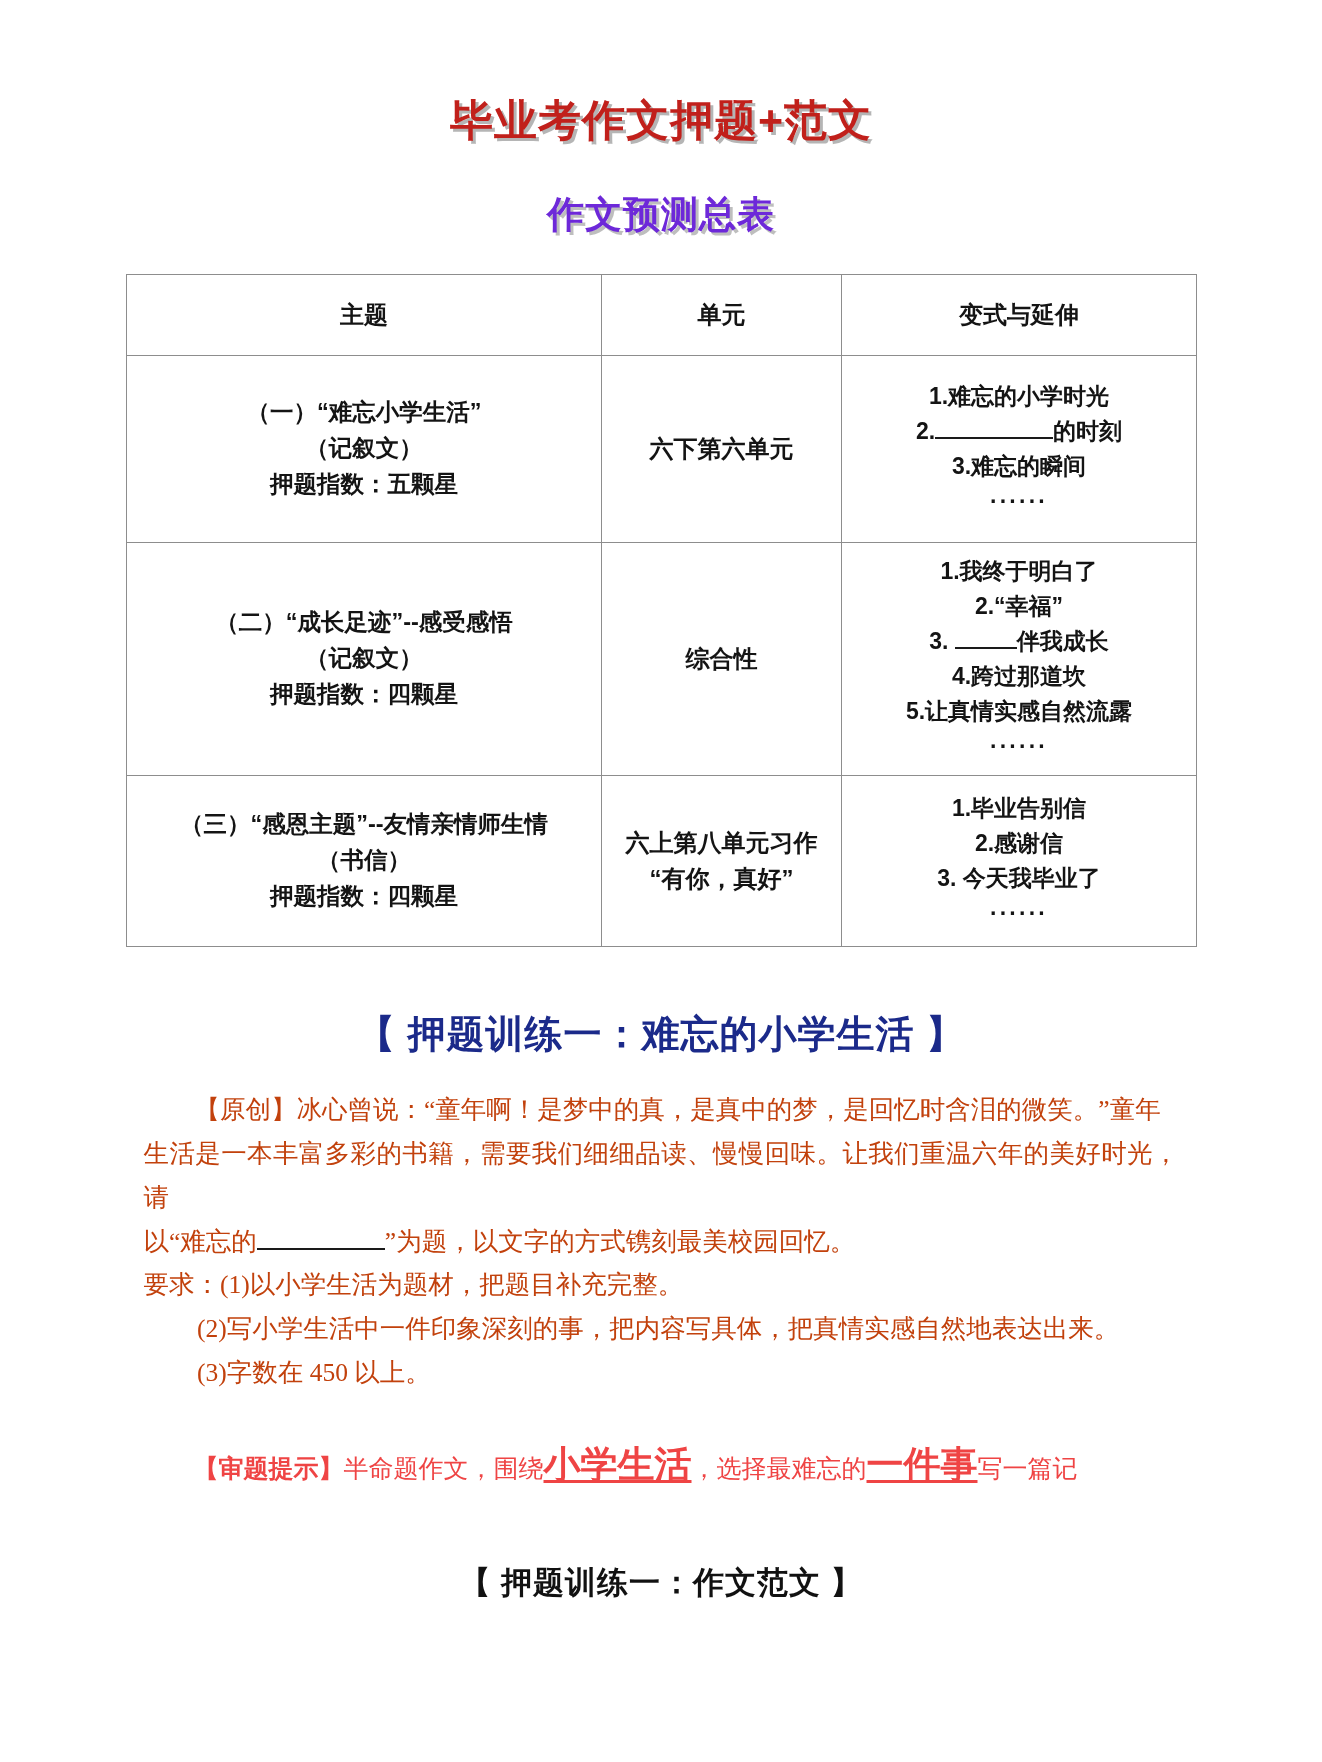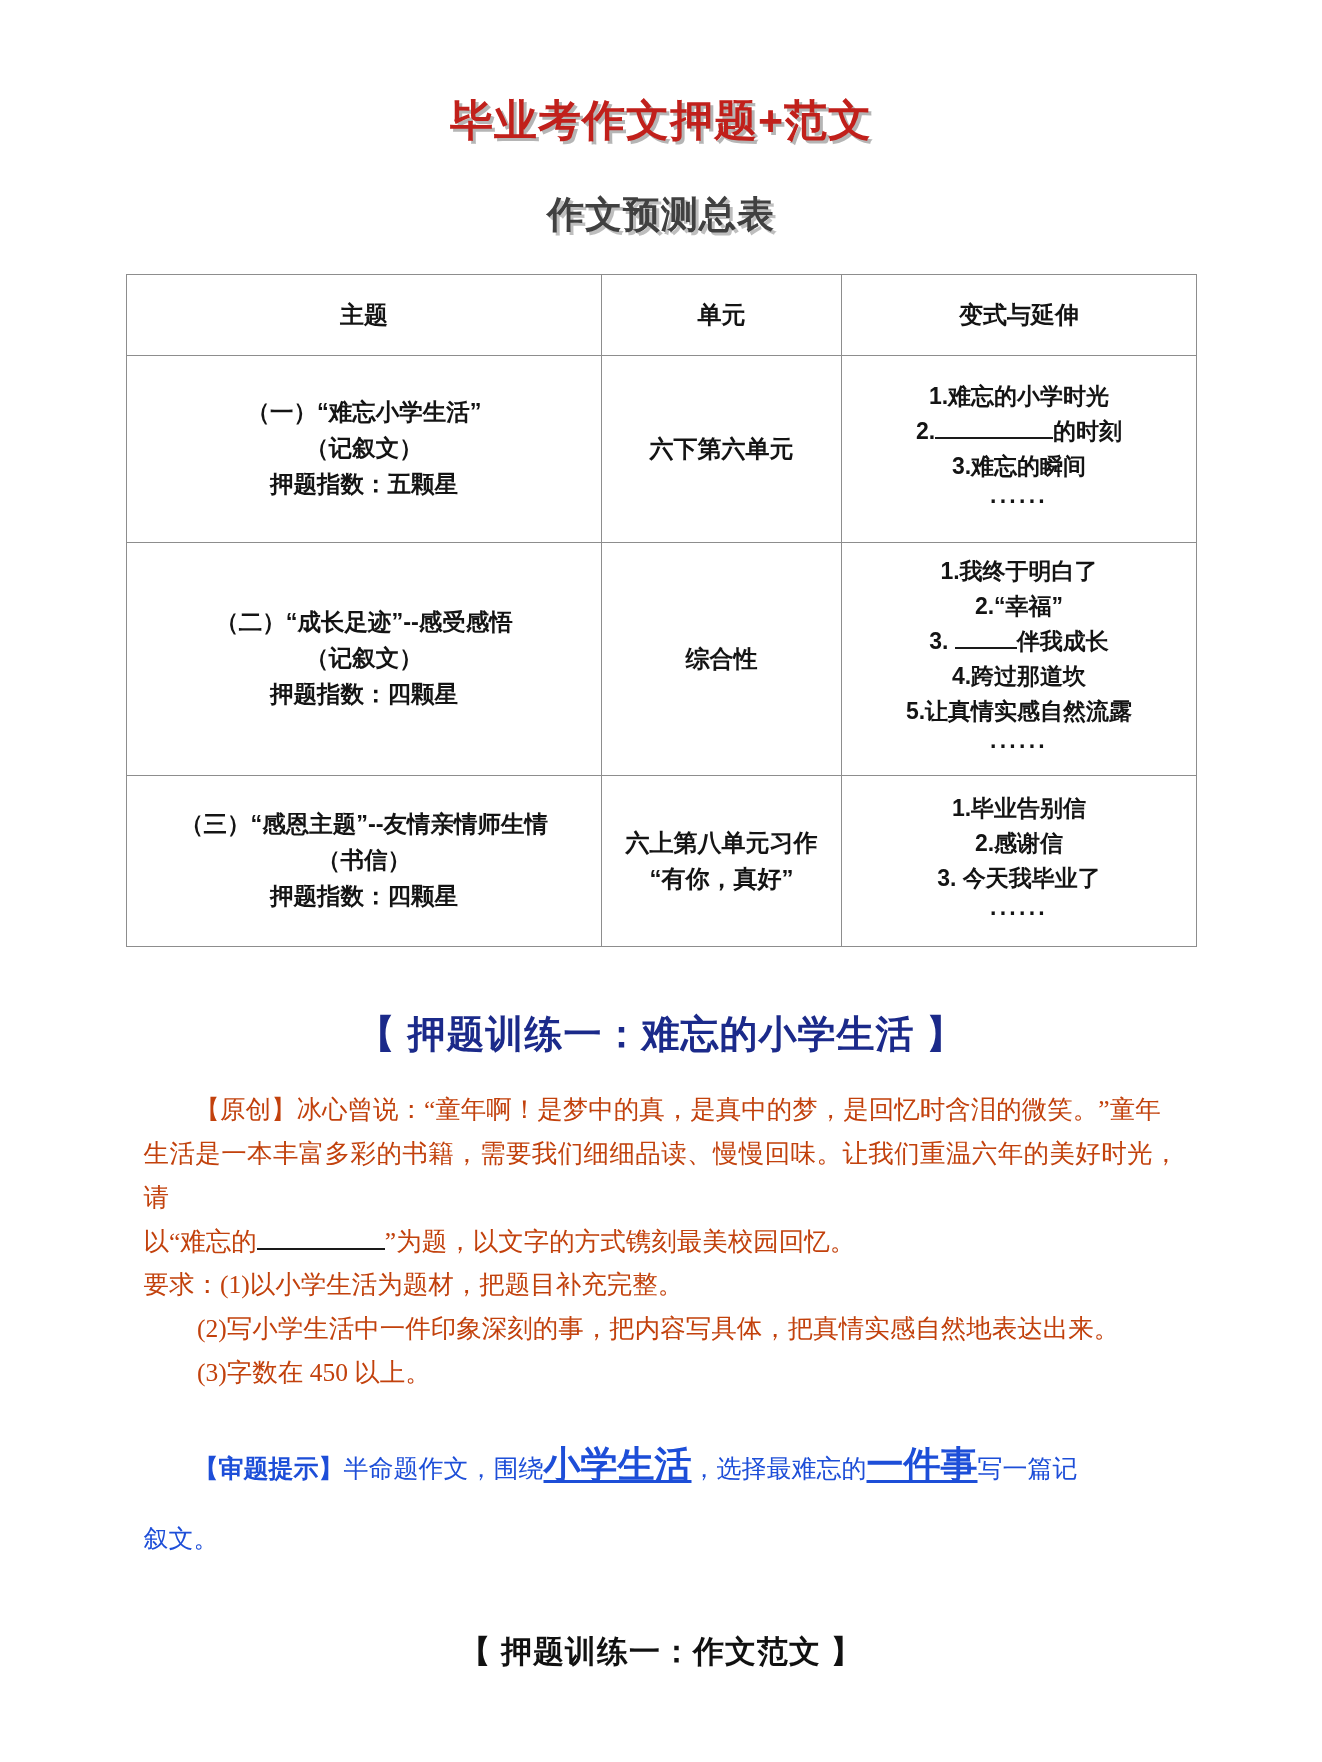--- a/index.html
+++ b/index.html
@@ -29,21 +29,21 @@
     font-family: "Liberation Sans", "DejaVu Sans", sans-serif;
     font-weight: bold;
     font-size: 43px;
     letter-spacing: 1px;
     margin: 0;
     padding-top: 92px;
     text-shadow: 3px 3px 0 rgba(90,90,90,0.45);
   }
   .sub-title {
     text-align: center;
-    color: #404040;
+    color: #6d28d9;
     font-family: "Liberation Sans", "DejaVu Sans", sans-serif;
     font-weight: bold;
     font-size: 37px;
     letter-spacing: 1px;
     margin: 0;
     padding-top: 40px;
     text-shadow: 3px 3px 0 rgba(110,110,110,0.45);
   }
 
   
@@ -135,21 +135,21 @@
     display: inline-block;
     border-bottom: 2px solid #1a1a1a;
     width: 128px;
   }
 
   
   .hint {
     width: 1035px;
     margin: 0 auto;
     padding-top: 26px;
-    color: #1d4ed8;
+    color: #ef4444;
     font-family: Liberation Sans, sans-serif;
     font-size: 25px;
     line-height: 1.78;
   }
   .hint .lead { font-weight: bold; font-size: 25px; }
   .hint .big-u {
     font-size: 37px;
     font-weight: bold;
     text-decoration: underline;
     text-underline-offset: 3px;
@@ -242,18 +242,17 @@
     <p class="indent2">【原创】冰心曾说：“童年啊！是梦中的真，是真中的梦，是回忆时含泪的微笑。”童年</p>
     <p>生活是一本丰富多彩的书籍，需要我们细细品读、慢慢回味。让我们重温六年的美好时光，请</p>
     <p><span>以“难忘的</span><span class="blank-line"></span><span>”为题，以文字的方式镌刻最美校园回忆。</span></p>
     <p><span>要求：</span><span>(1)以小学生活为题材，把题目补充完整。</span></p>
     <p class="indent-req">(2)写小学生活中一件印象深刻的事，把内容写具体，把真情实感自然地表达出来。</p>
     <p class="indent-req">(3)字数在 450 以上。</p>
   </div>
 
   <div class="hint">
     <p class="hint-indent"><span class="lead">【审题提示】</span><span>半命题作文，围绕</span><span class="big-u">小学生活</span><span>，选择最难忘的</span><span class="big-u">一件事</span><span>写一篇记</span></p>
-    <p>叙文。</p>
   </div>
 
   <h3 class="black-head">【 押题训练一：作文范文 】</h3>
 
 </div>
 
 </body></html>

